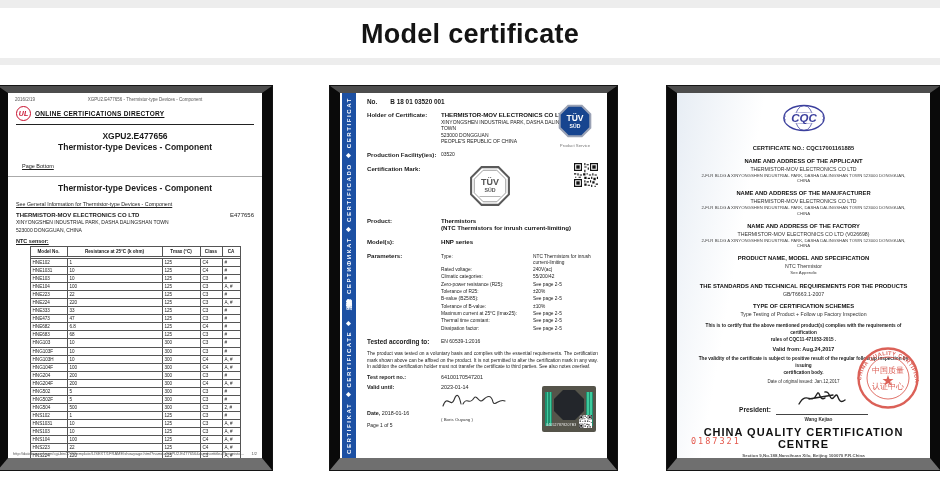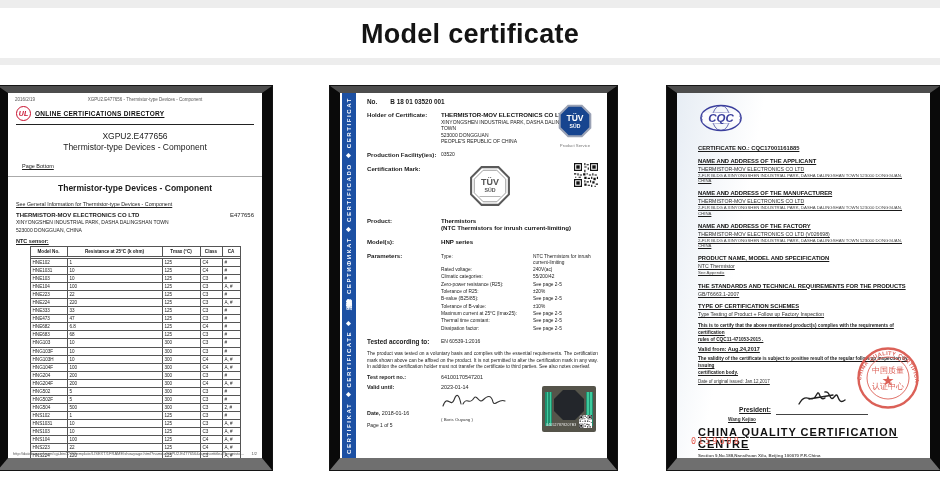--- a/index.html
+++ b/index.html
@@ -29,21 +29,21 @@
   .paper { position:relative; width:100%; height:100%; background:#fff; overflow:hidden; }
 
   
   .ul-meta { display:flex; justify-content:space-between; font-size:4.5px; color:#555; padding:4px 7px 0; }
   .ul-meta .c { flex:1; text-align:center; }
   .ul-header { display:flex; align-items:center; gap:4px; margin:4px 8px 0; border-bottom:1.5px solid #222; padding-bottom:3px; }
   .ul-logo { width:15px; height:15px; flex:none; border:1.5px solid #c8102e; border-radius:50%;
     color:#c8102e; font-weight:bold; font-style:italic; font-size:7px;
     display:flex; align-items:center; justify-content:center; }
   .ul-dir { font-size:6.5px; font-weight:bold; text-decoration:underline; letter-spacing:.3px; color:#111; }
-  .ul-title { text-align:center; font-weight:normal; font-size:8.5px; line-height:1.35; margin-top:6px; }
+  .ul-title { text-align:center; font-weight:bold; font-size:8.5px; line-height:1.35; margin-top:6px; }
   .ul-pb { font-size:5.5px; text-decoration:underline; color:#222; margin:7px 0 0 14px; display:inline-block; }
   .ul-rule { border:0; border-top:1px solid #aaa; margin:4px 0 0; }
   .ul-ccn { text-align:center; font-weight:bold; font-size:8.5px; margin:6px 0 0; }
   .ul-seegen { display:block; font-size:5.3px; text-decoration:underline; color:#222; margin:8px 8px 0; }
   .ul-co-row { display:flex; justify-content:space-between; margin:5px 8px 0; font-size:6px; }
   .ul-co { font-weight:bold; }
   .ul-addr { font-size:5px; margin:1.5px 8px 0; color:#222; }
   .ul-ntc { font-size:5.5px; font-weight:bold; margin:5px 8px 2px; }
   .ul-ntc u { text-decoration:underline; }
   table.ul-table { border-collapse:collapse; margin:0 auto; width:210px; table-layout:fixed; }
@@ -90,21 +90,21 @@
   .holo { position:absolute; right:2px; bottom:26px; width:54px; height:46px; background:#55544a; border-radius:2px; }
   .holo .bar { position:absolute; top:6px; bottom:6px; width:7px;
     background:repeating-linear-gradient(90deg,#1f8e6e 0 1.5px,#3ecb9d 1.5px 3px); }
   .holo .bar.l { left:3px; } .holo .bar.r { right:3px; }
   .holo .oct { position:absolute; left:12px; top:4px; width:30px; height:30px; background:#23262b;
     clip-path:polygon(30% 0,70% 0,100% 30%,100% 70%,70% 100%,30% 100%,0 70%,0 30%); }
   .holo .hqr { position:absolute; right:4px; bottom:4px; width:13px; height:13px; background:#fff; }
   .holo .hnum { position:absolute; left:4px; bottom:5px; font-size:3.5px; color:#eee; letter-spacing:.2px; }
 
   
-  .cqc-paper { background:linear-gradient(100deg,#e7edf4 0%,#ffffff 28%); text-align:left; padding:0 21px;text-decoration:underline; }
+  .cqc-paper { background:linear-gradient(100deg,#e7edf4 0%,#ffffff 28%); text-align:center; padding:0 21px; }
   .cqc-logo { margin-top:10px; }
   .cqc-title { font-size:13.5px; font-weight:bold; letter-spacing:.8px; color:#1c1c1c; margin-top:2px; }
   .cqc-certno { font-size:5.8px; font-weight:bold; margin-top:8px; }
   .cq-h { font-size:5.8px; font-weight:bold; margin-top:6.5px; color:#111; }
   .cq-l1 { font-size:5.2px; margin-top:2px; color:#333; }
   .cq-l2 { font-size:4.3px; margin-top:1px; color:#444; line-height:1.3; }
   .cq-l1:empty, .cq-l2:empty { display:none; }
   .cqc-statement { font-size:4.7px; font-weight:bold; line-height:1.45; margin-top:6px; }
   .cqc-validfrom { font-size:5.5px; font-weight:bold; margin-top:3px; }
   .cqc-validity { font-size:4.7px; font-weight:bold; line-height:1.45; margin-top:4px; }
@@ -618,21 +618,21 @@
         <span class="sigbox">
           <svg width="54" height="22" viewBox="0 0 54 22">
             <path d="M4 16 C12 2, 16 18, 22 6 C25 1, 24 14, 30 10 M30 4 C36 2, 34 16, 40 8 C44 3, 42 18, 50 12 M14 11 L38 7" fill="none" stroke="#222" stroke-width="1.4" stroke-linecap="round"></path>
           </svg>
         </span>
       </div>
       <div class="cqc-wang">Wang Kejiao</div>
       <div class="cqc-centre">CHINA QUALITY CERTIFICATION CENTRE</div>
       <div class="cqc-address">Section 9,No.188,Nansihuan Xilu, Beijing 100070 P.R.China</div>
       <div class="cqc-url">http://www.cqc.com.cn</div>
-      <div class="cqc-serial">0159608</div>
+      <div class="cqc-serial">0187321</div>
       <svg class="cqc-seal" viewBox="0 0 64 64">
         <defs>
           <path id="sealArc" d="M5 36 A27 27 0 1 1 59 36"></path>
           <path id="sealArcB" d="M14 44 A22 22 0 0 0 50 44"></path>
         </defs>
         <circle cx="32" cy="32" r="29.5" fill="none" stroke="#d9544a" stroke-width="2.4"></circle>
         <circle cx="32" cy="32" r="21" fill="none" stroke="#d9544a" stroke-width="0.9"></circle>
         <text font-size="5.4" fill="#d9544a" font-weight="bold" font-family="Liberation Sans, sans-serif" letter-spacing="0.5">
           <textPath href="#sealArc" startOffset="2%">CHINA QUALITY CERTIFICATION CENTRE</textPath>
         </text>

